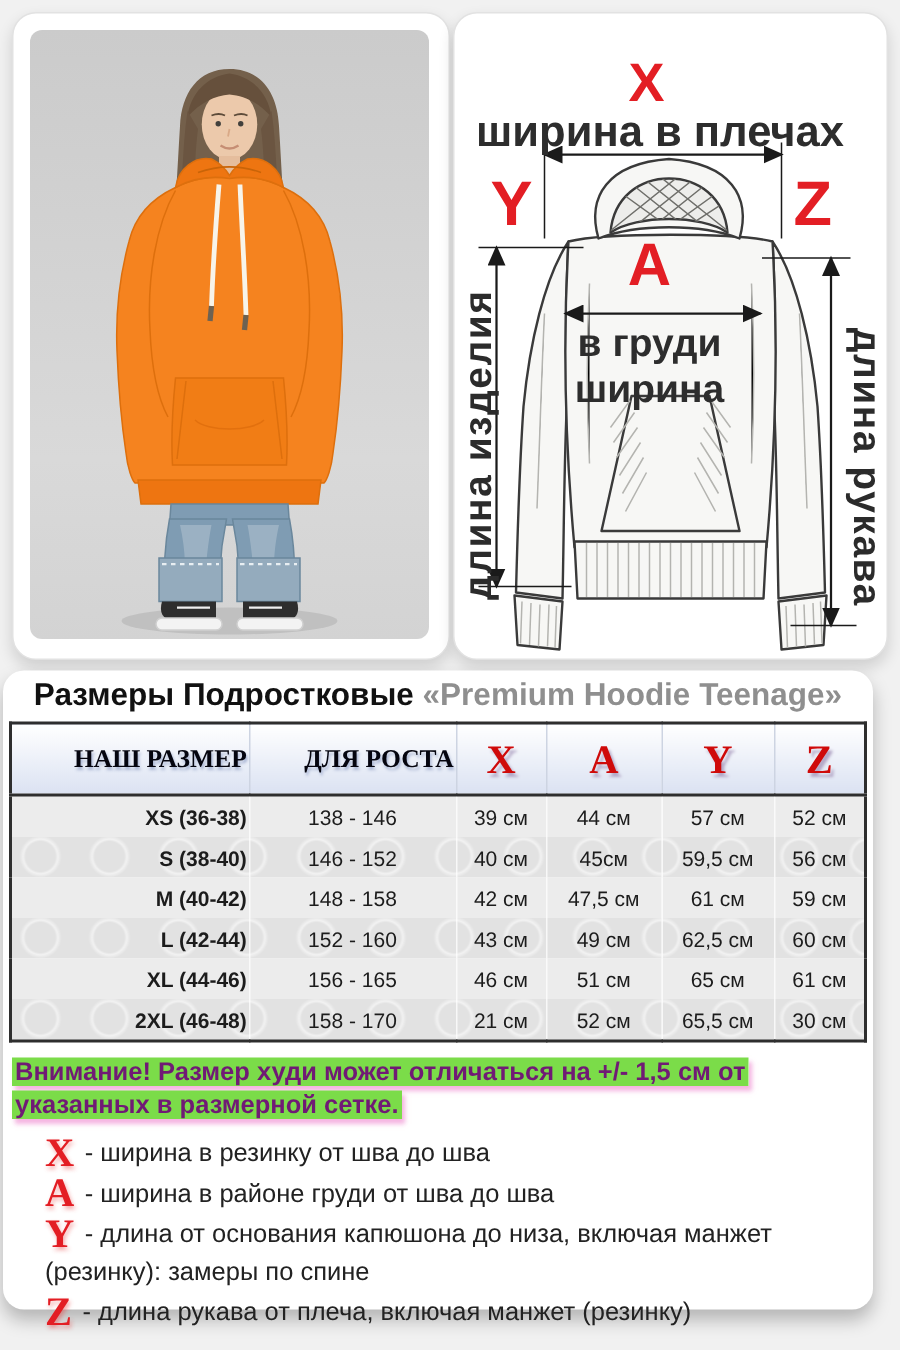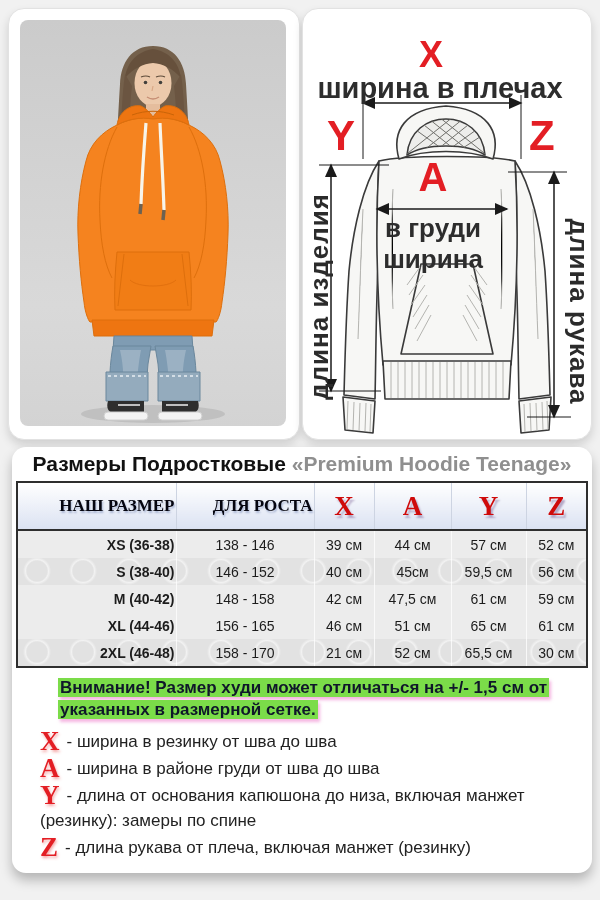--- a/index.html
+++ b/index.html
@@ -2,21 +2,21 @@
 <html><head>
 <meta charset="utf-8">
 <style>
   html,body{margin:0;padding:0;}
   body{width:600px;height:900px;position:relative;background:#f1f1f1;
        font-family:"Liberation Sans",sans-serif;overflow:hidden;}
   .card{position:absolute;background:#fff;border:1px solid #e2e2e2;border-radius:16px;
         box-shadow:0 5px 10px rgba(0,0,0,.14);}
   #photo-card{left:8px;top:8px;width:290px;height:430px;}
   #diagram-card{left:302px;top:8px;width:288px;height:430px;}
-  #main-card{left:12px;top:447px;width:580px;height:426px;border:none;border-radius:14px;
+  #main-card{left:2px;top:447px;width:580px;height:426px;border:none;border-radius:14px;
              box-shadow:0 7px 12px rgba(0,0,0,.25);}
   .photo-wrap{position:absolute;left:11px;top:11px;width:266px;height:406px;border-radius:8px;overflow:hidden;}
   .photo-wrap svg{display:block;}
   #diagram-card svg.sketch{position:absolute;left:0;top:0;}
 
   .dletter{position:absolute;font-weight:bold;color:#e31e24;line-height:1;}
   #dl-x{left:0;width:100%;text-align:center;top:28px;font-size:36px;transform:translateX(-16px);}
   #dl-y{left:24px;top:106px;font-size:42px;}
   #dl-z{left:226px;top:106px;font-size:42px;}
   #dl-a{left:0;width:100%;text-align:center;top:148px;font-size:40px;transform:translateX(-14px);}
@@ -44,22 +44,22 @@
            border-left:1px solid rgba(255,255,255,.75);}
   tbody td:first-child{border-left:none;}
   td.cell-size{text-align:right;padding-left:10px;font-weight:bold;}
   tr.odd{background-color:#ececec;}
   tr.even{background-color:#e2e2e2;
     background-image:radial-gradient(circle at 20px 13px, rgba(255,255,255,0) 10px,
       rgba(255,255,255,.55) 11.5px, rgba(255,255,255,0) 14px);
     background-size:46px 40px;}
 
   #warning{margin:9px 6px 4px;font-size:17px;font-weight:bold;line-height:22px;}
-  #warning .hl{background:#7bdc49;color:#0f172a;padding:0 2px;
-               box-shadow:2px 3px 3px rgba(238,130,205,.6);margin-left:40px;}
+  #warning .hl{background:#7bdc49;color:#701a75;padding:0 2px;
+               box-shadow:2px 3px 3px rgba(238,130,205,.6);}
   #legend{margin:8px 8px 0 28px;font-size:17px;color:#222;}
   .legend-item{margin-bottom:2px;line-height:25px;}
   .legend-letter{font-family:"Liberation Serif",serif;font-weight:bold;font-size:27px;
                  color:#e31e24;margin-right:7px;vertical-align:-3px;
                  text-shadow:1px 2px 3px rgba(230,60,60,.45);}
 </style>
 </head>
 <body>
 
 <div class="card" id="photo-card">
@@ -238,20 +238,28 @@
           <td>56 см</td>
         </tr>
         <tr class="odd">
           <td class="cell-size">M (40-42)</td>
           <td>148 - 158</td>
           <td>42 см</td>
           <td>47,5 см</td>
           <td>61 см</td>
           <td>59 см</td>
         </tr>
+        <tr class="even">
+          <td class="cell-size">L (42-44)</td>
+          <td>152 - 160</td>
+          <td>43 см</td>
+          <td>49 см</td>
+          <td>62,5 см</td>
+          <td>60 см</td>
+        </tr>
         <tr class="odd">
           <td class="cell-size">XL (44-46)</td>
           <td>156 - 165</td>
           <td>46 см</td>
           <td>51 см</td>
           <td>65 см</td>
           <td>61 см</td>
         </tr>
         <tr class="even">
           <td class="cell-size">2XL (46-48)</td>

